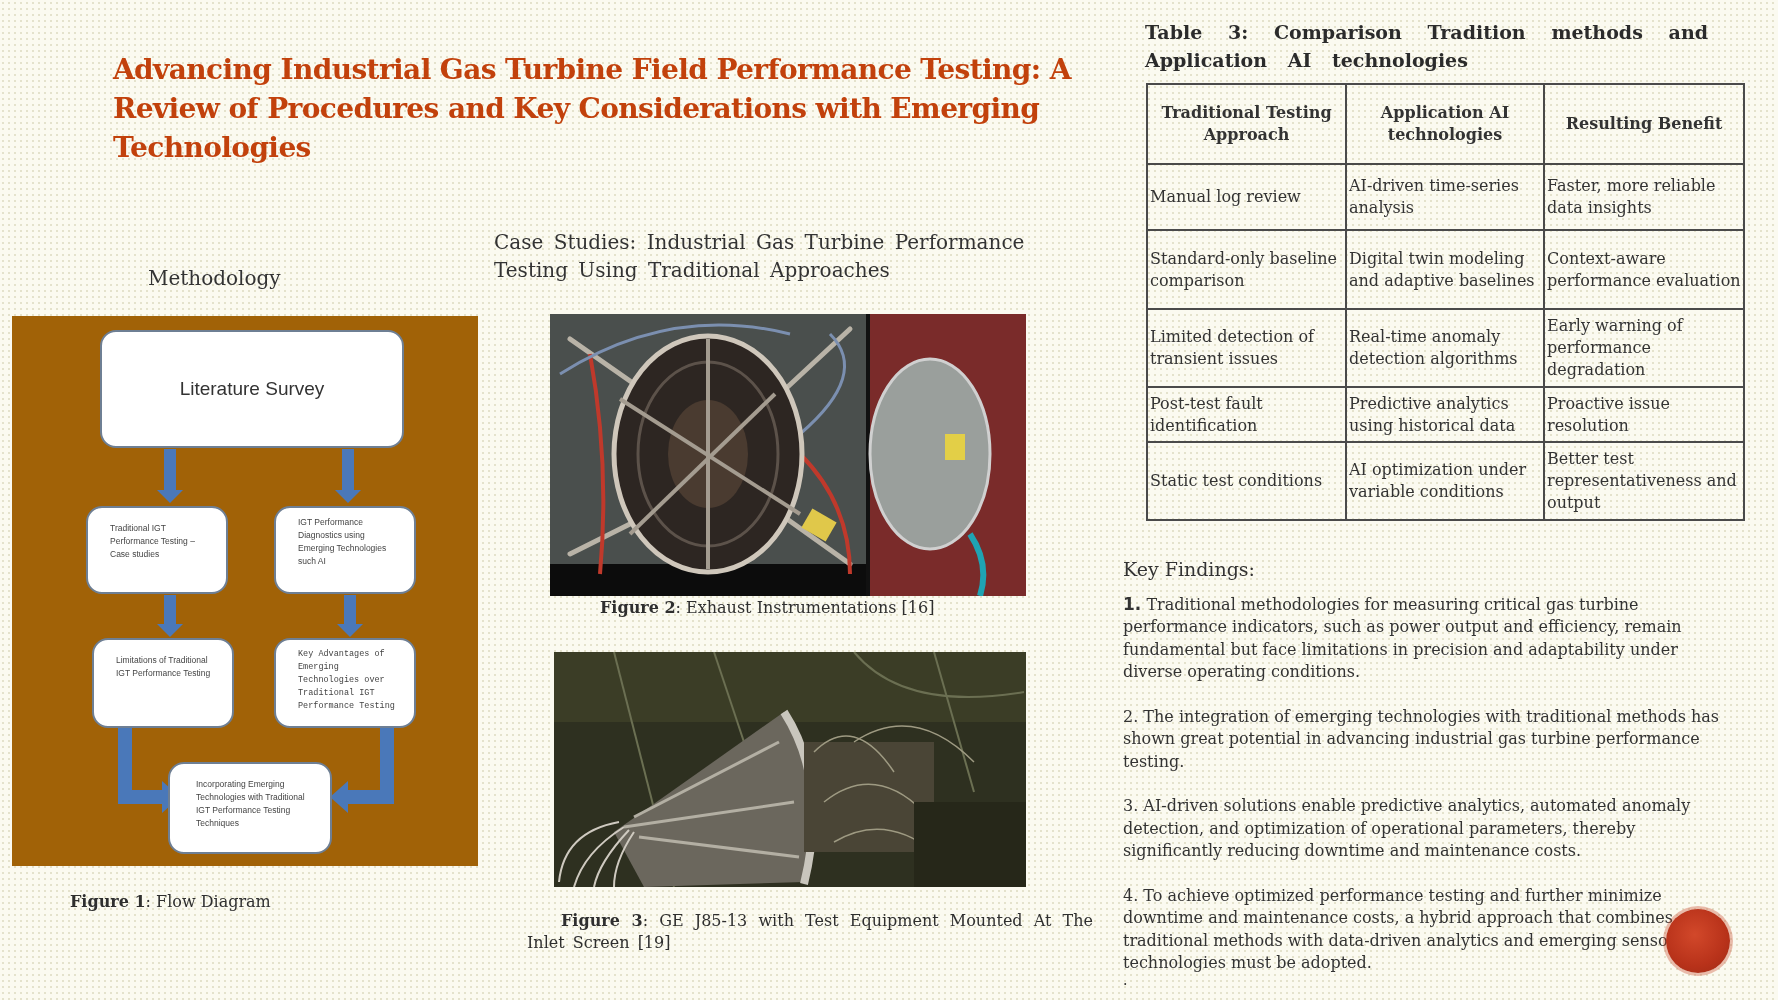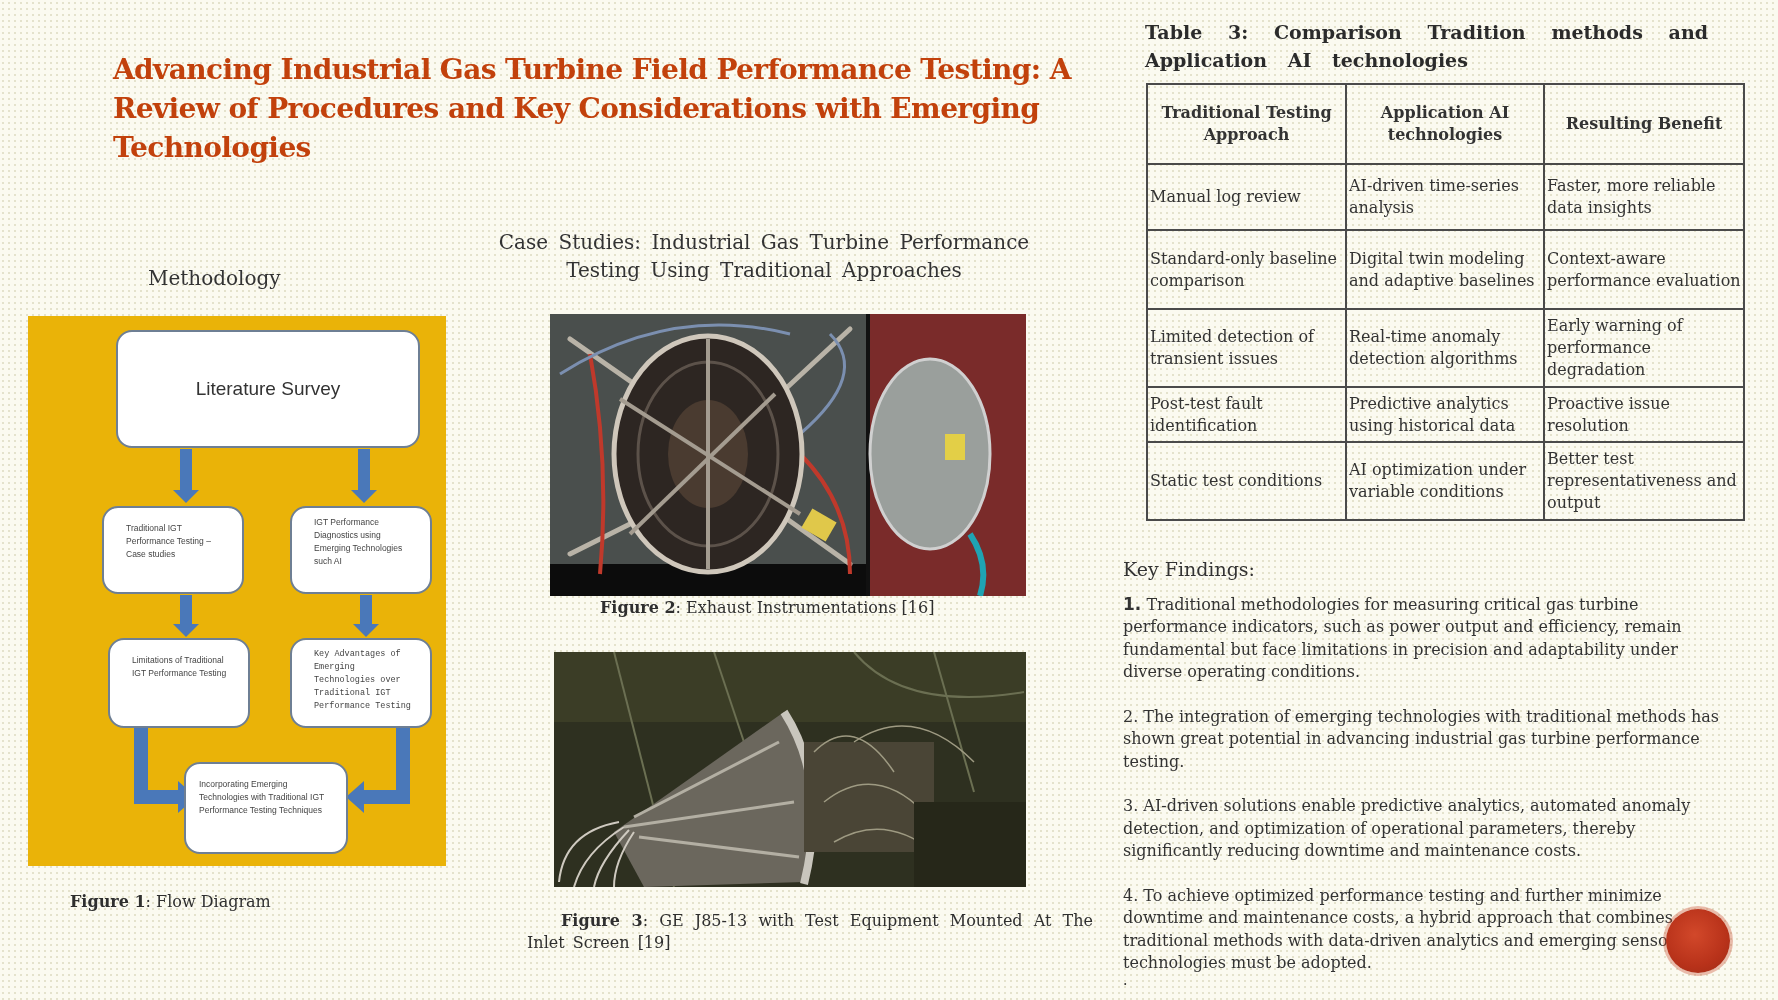--- a/index.html
+++ b/index.html
@@ -12,22 +12,22 @@
     color: #2b2b2b;
   }
   .abs { position: absolute; }
   .title {
     left: 113px; top: 50px; width: 960px;
     font-family: "DejaVu Serif", serif; font-weight: bold;
     font-size: 28px; line-height: 39px; color: #c2410c; letter-spacing: -0.6px;
   }
   .section-label { font-size: 20px; color: #333; }
   .methodology { left: 148px; top: 266px; }
-  .case-studies { left: 494px; top: 228px; width: 540px; line-height: 28px; word-spacing: 4px; text-align: center; }
-  .diagram-panel { left: 28px; top: 316px; width: 418px; height: 550px; background: #eab308; }
+  .case-studies { left: 494px; top: 228px; width: 540px; line-height: 28px; word-spacing: 4px; }
+  .diagram-panel { left: 12px; top: 316px; width: 466px; height: 550px; background: #a16207; }
   .box {
     position: absolute; background: #fff; border: 2px solid #6e7f94; border-radius: 16px;
     font-family: "Liberation Sans", sans-serif; color: #444; box-sizing: border-box;
   }
   .box.big { display: flex; align-items: center; justify-content: center; font-size: 19px; color: #333; }
   .box.small { font-size: 8.5px; line-height: 13px; padding: 14px 12px 6px 22px; }
   .arrow-v { position: absolute; width: 12px; background: #4a78b9; }
   .arrow-v::after {
     content: ""; position: absolute; left: -7px; bottom: -12px;
     border-left: 13px solid transparent; border-right: 13px solid transparent; border-top: 13px solid #4a78b9;
@@ -87,21 +87,21 @@
   <div class="box small" style="left:262px;top:322px;width:142px;height:90px;padding-top:8px;font-family:Liberation Mono, monospace;">Key Advantages of Emerging Technologies over Traditional IGT Performance Testing</div>
 
   <div class="elbow" style="left:106px;top:412px;width:14px;height:76px;"></div>
   <div class="elbow" style="left:106px;top:474px;width:46px;height:14px;"></div>
   <div class="head-r" style="left:150px;top:465px;"></div>
 
   <div class="elbow" style="left:368px;top:412px;width:14px;height:76px;"></div>
   <div class="elbow" style="left:336px;top:474px;width:46px;height:14px;"></div>
   <div class="head-l" style="left:318px;top:465px;"></div>
 
-  <div class="box small" style="left:156px;top:446px;width:164px;height:92px;padding-left:13px;">Incorporating Emerging Technologies with Traditional IGT Performance Testing Techniques</div>
+  <div class="box small" style="left:156px;top:446px;width:164px;height:92px;padding-left:26px;">Incorporating Emerging Technologies with Traditional IGT Performance Testing Techniques</div>
 </div>
 
 <div class="abs caption fig1-cap"><b>Figure 1</b><span>: Flow Diagram</span></div>
 
 <div class="abs section-label case-studies">Case Studies: Industrial Gas Turbine Performance Testing Using Traditional Approaches</div>
 
 <div class="abs photo fig2">
   <svg width="476" height="282" viewBox="0 0 476 282">
     <rect width="476" height="282" fill="#3a3e3c"></rect>
     <rect x="0" y="0" width="316" height="282" fill="#4a4f4d"></rect>

